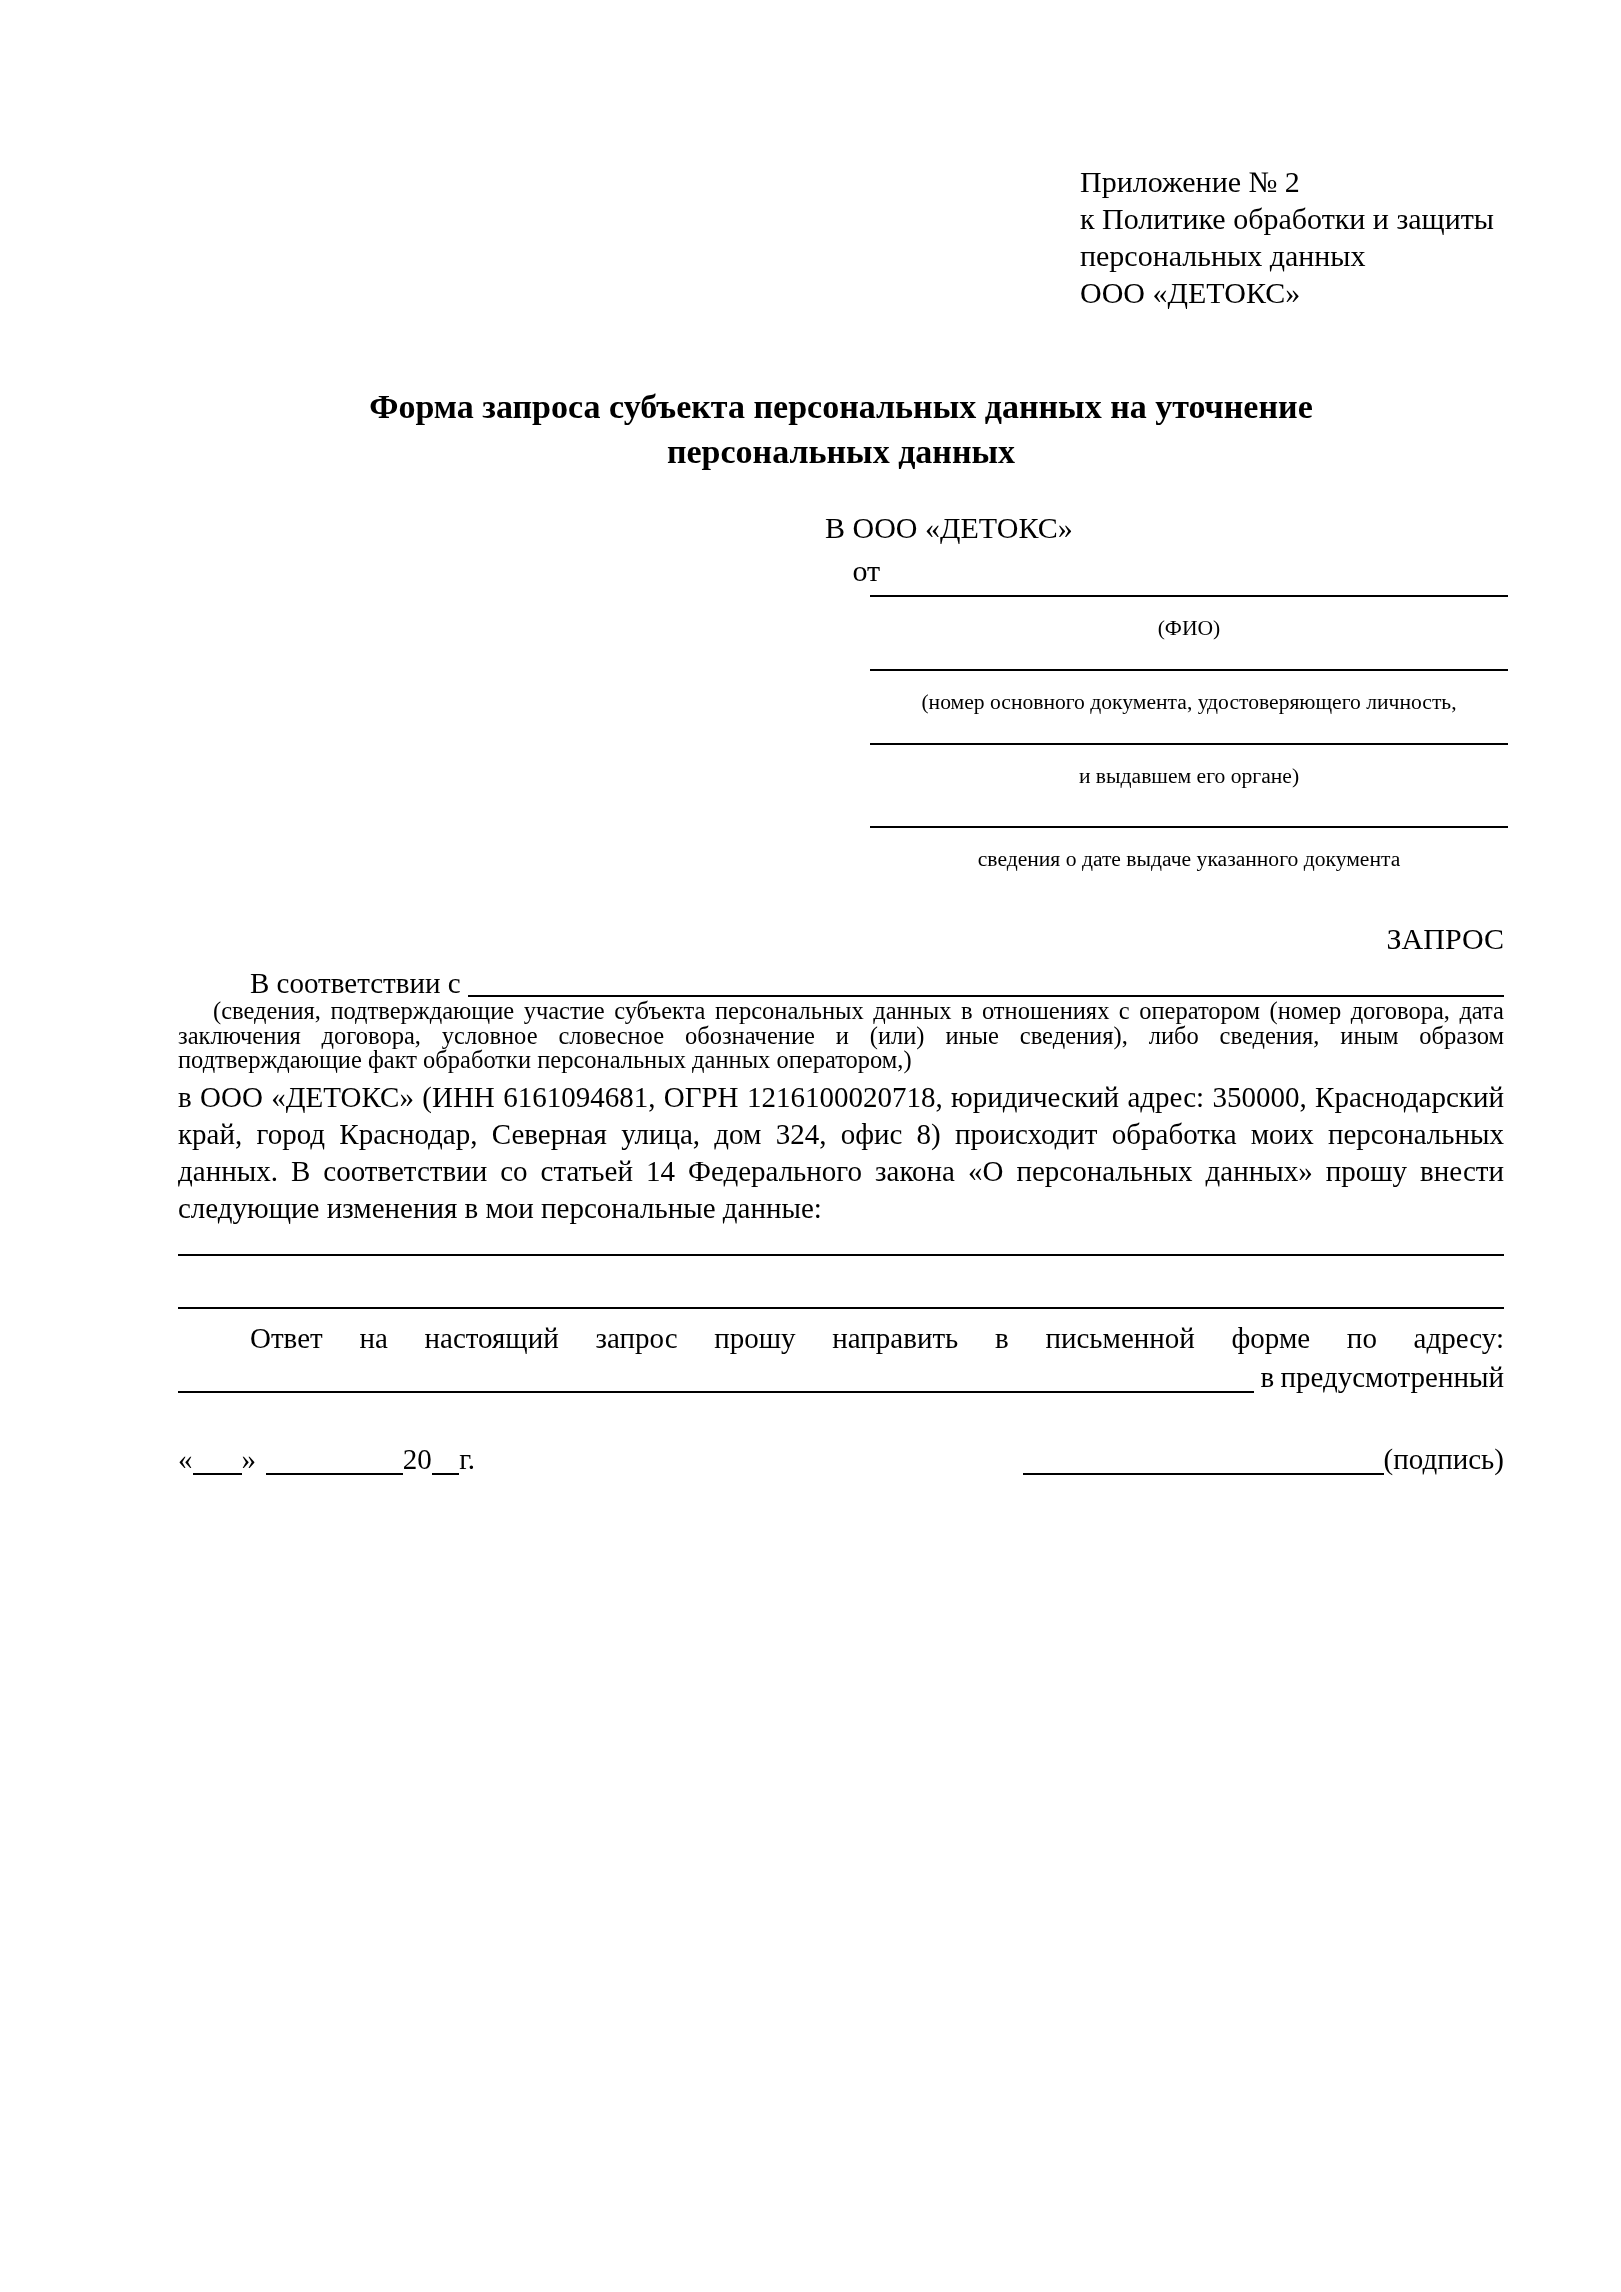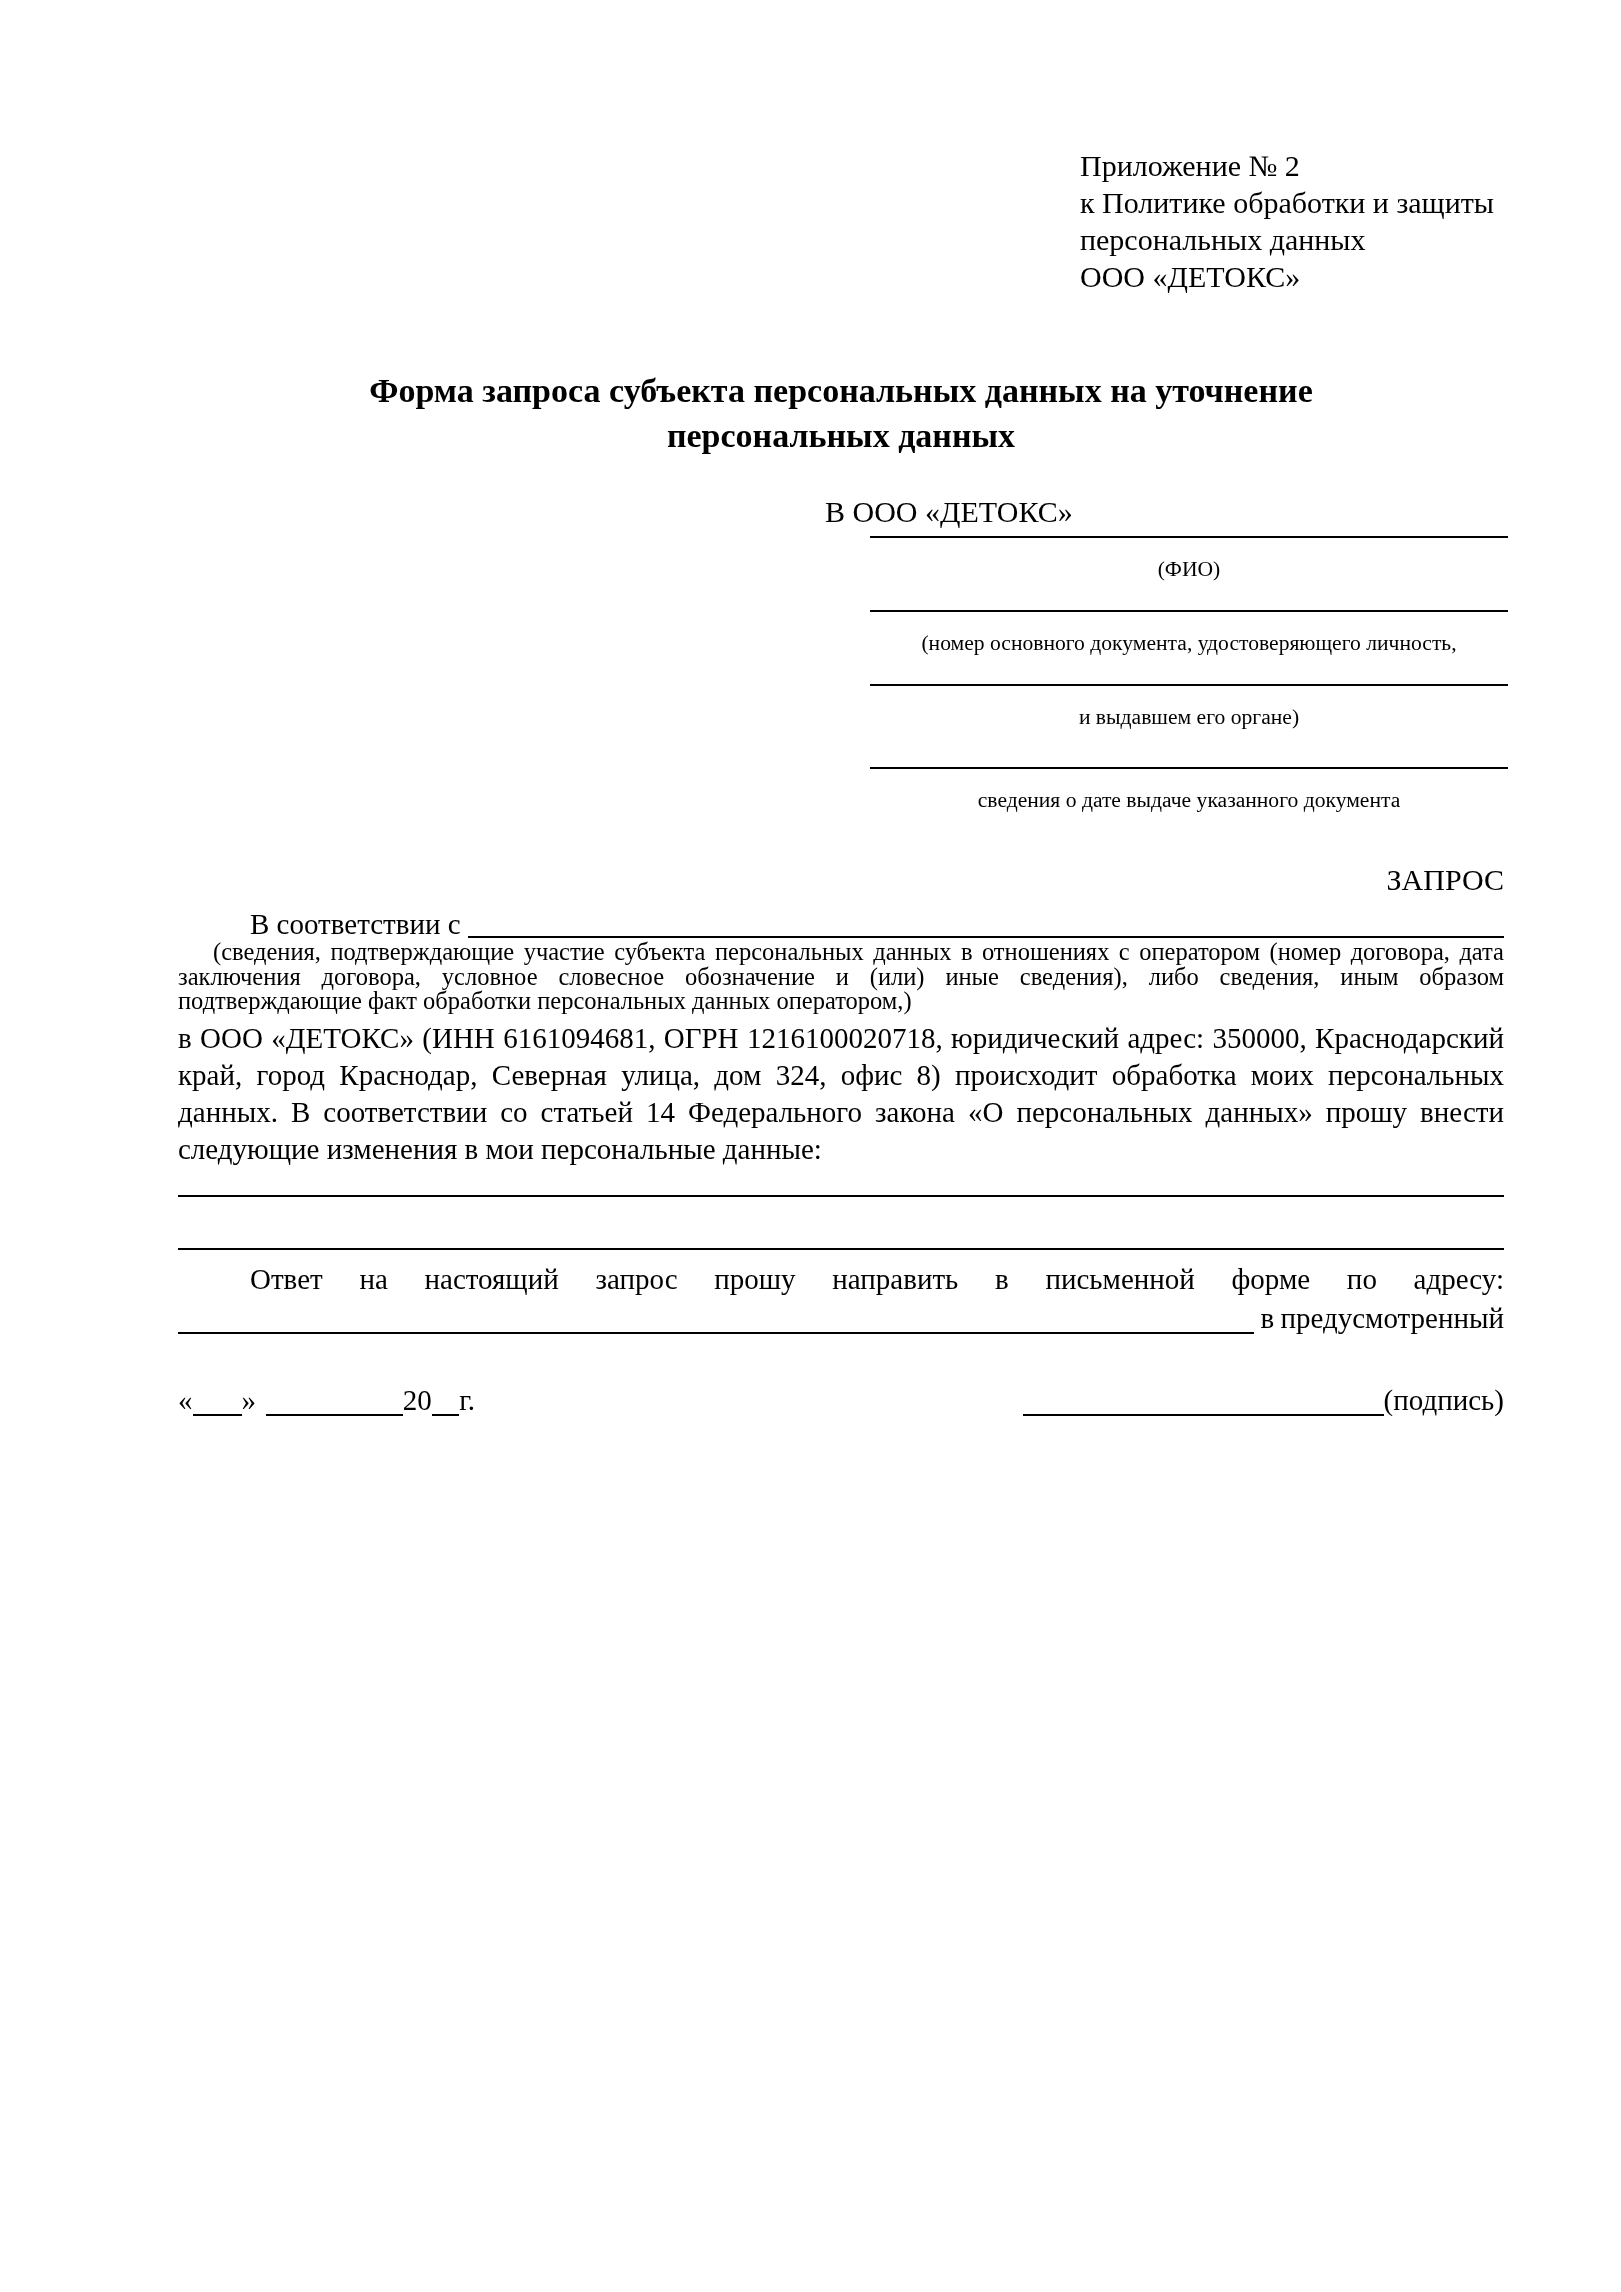--- a/index.html
+++ b/index.html
@@ -9,21 +9,21 @@
     height: 2293px;
     background: #ffffff;
     margin: 0 auto;
     font-family: "Liberation Serif", "DejaVu Serif", serif;
     color: #000;
     overflow: hidden;
   }
   .content {
     position: absolute;
     left: 178px;
-    top: 0;
+    top: 16px;
     width: 1326px;
   }
 
   
   .annex {
     margin-top: 147px;
     margin-left: 902px;
     font-size: 30px;
     line-height: 37px;
   }
@@ -153,20 +153,21 @@
       <div>Приложение № 2</div>
       <div>к Политике обработки и защиты</div>
       <div>персональных данных</div>
       <div>ООО «ДЕТОКС»</div>
     </div>
 
     <div class="title">Форма запроса субъекта персональных данных на уточнение персональных данных</div>
 
     <div class="addr">
       <div>В ООО «ДЕТОКС»</div>
+      <div class="addr-from">от</div>
 
       <div class="field">
         <div class="blank h6"></div>
         <div class="caption">(ФИО)</div>
       </div>
       <div class="field">
         <div class="blank h29"></div>
         <div class="caption">(номер основного документа, удостоверяющего личность,</div>
       </div>
       <div class="field">

